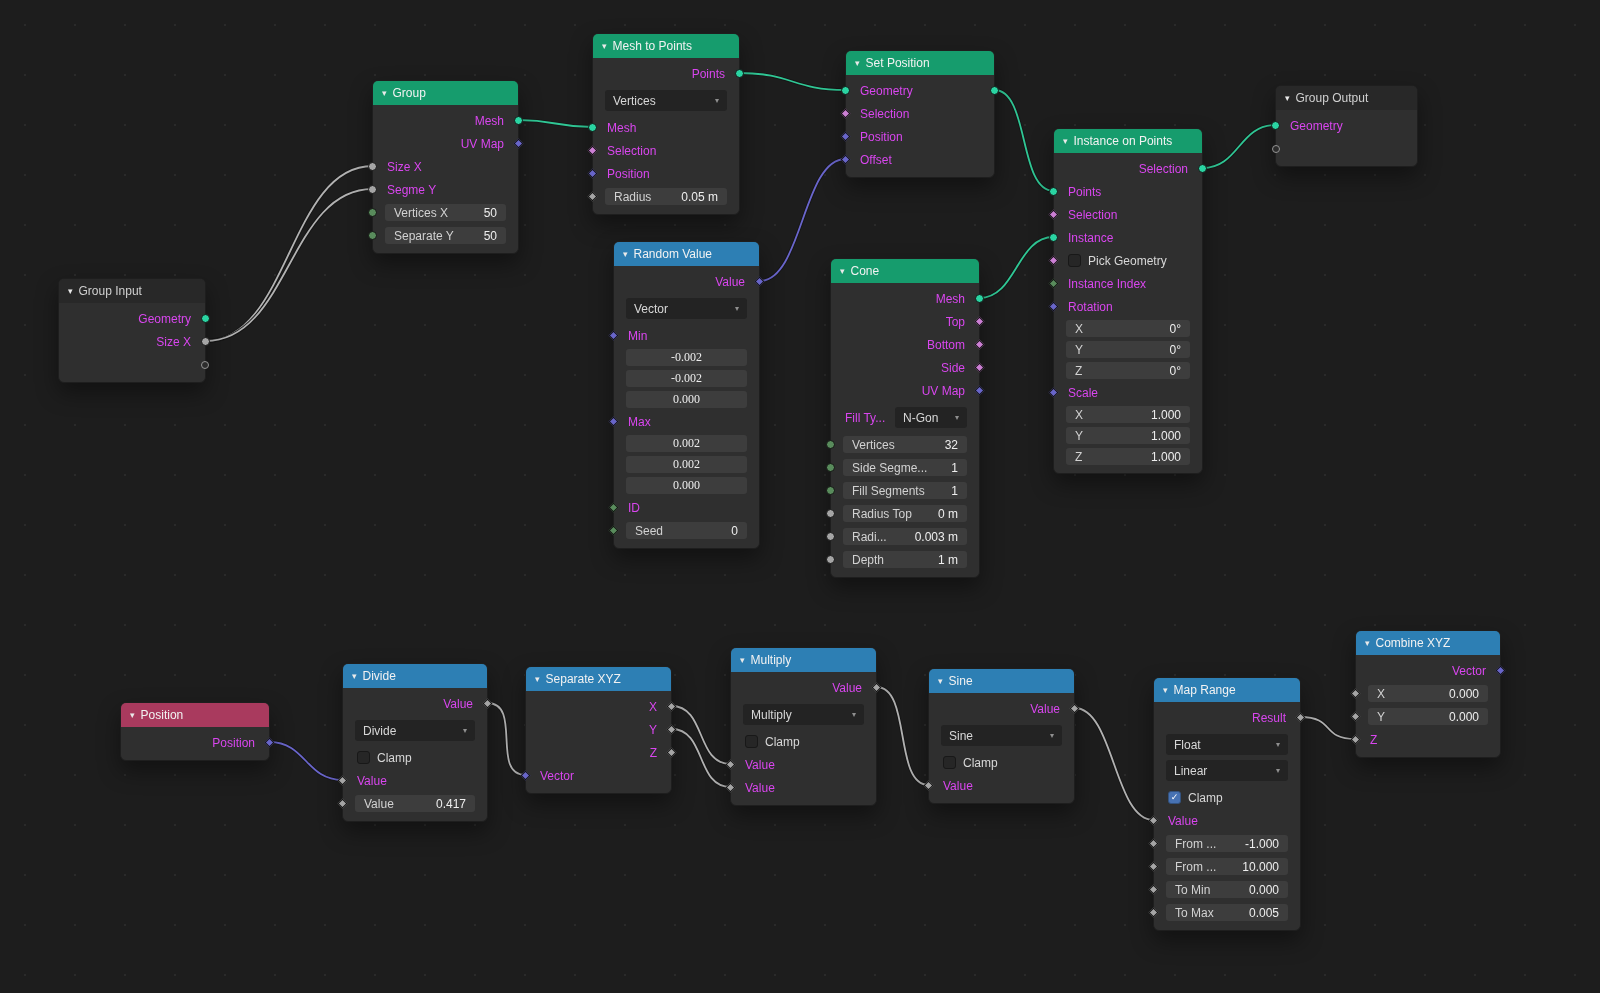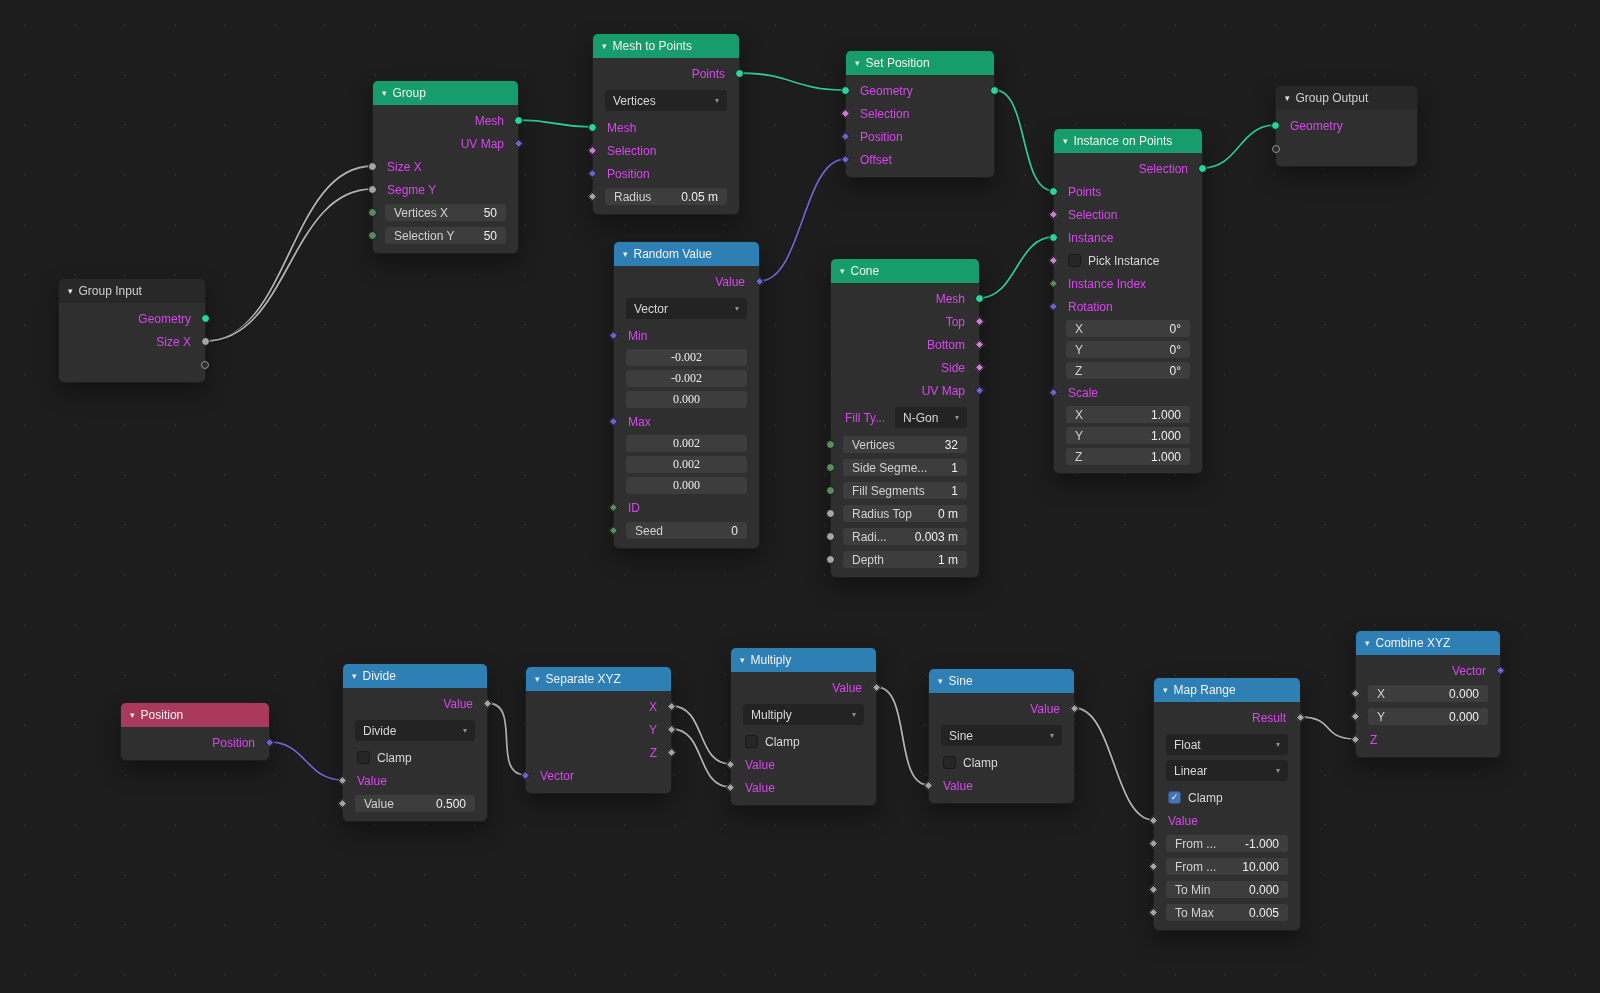--- a/index.html
+++ b/index.html
@@ -144,21 +144,21 @@
         </div>
         <div class="row h23">
           <div class="fieldbox">
             <span class="flabel">Vertices X</span>
             <span class="fval">50</span>
           </div>
           <span class="sock circle l" style="background: rgb(89, 140, 92);"></span>
         </div>
         <div class="row h23">
           <div class="fieldbox">
-            <span class="flabel">Selection Y</span>
+            <span class="flabel">Separate Y</span>
             <span class="fval">50</span>
           </div>
           <span class="sock circle l" style="background: rgb(89, 140, 92);"></span>
         </div>
       </div>
     </div>
     <div class="node" style="left: 592px; top: 33px; width: 148px; background: rgb(47, 47, 47);">
       <div class="node-header" style="background: rgb(22, 156, 109);">
         <span class="chev">▾</span>
         <span class="node-title">Mesh to Points</span>
@@ -237,21 +237,21 @@
         <div class="row h23">
           <span class="lbl">Selection</span>
           <span class="sock diamond l" style="background: rgb(204, 127, 212);"></span>
         </div>
         <div class="row h23">
           <span class="lbl">Instance</span>
           <span class="sock circle l" style="background: rgb(42, 212, 162);"></span>
         </div>
         <div class="row h23">
           <span class="checkbox"></span>
-          <span class="check-lbl">Pick Instance</span>
+          <span class="check-lbl">Pick Geometry</span>
           <span class="sock diamond l" style="background: rgb(204, 127, 212);"></span>
         </div>
         <div class="row h23">
           <span class="lbl">Instance Index</span>
           <span class="sock diamond l" style="background: rgb(89, 140, 92);"></span>
         </div>
         <div class="row h23">
           <span class="lbl">Rotation</span>
           <span class="sock diamond l" style="background: rgb(104, 101, 201);"></span>
         </div>
@@ -488,21 +488,21 @@
           <span class="checkbox"></span>
           <span class="check-lbl">Clamp</span>
         </div>
         <div class="row h23">
           <span class="lbl">Value</span>
           <span class="sock diamond l" style="background: rgb(165, 165, 165);"></span>
         </div>
         <div class="row h23">
           <div class="fieldbox">
             <span class="flabel">Value</span>
-            <span class="fval">0.500</span>
+            <span class="fval">0.417</span>
           </div>
           <span class="sock diamond l" style="background: rgb(165, 165, 165);"></span>
         </div>
       </div>
     </div>
     <div class="node" style="left: 525px; top: 666px; width: 147px; background: rgb(47, 47, 47);">
       <div class="node-header" style="background: rgb(45, 127, 180);">
         <span class="chev">▾</span>
         <span class="node-title">Separate XYZ</span>
       </div>

